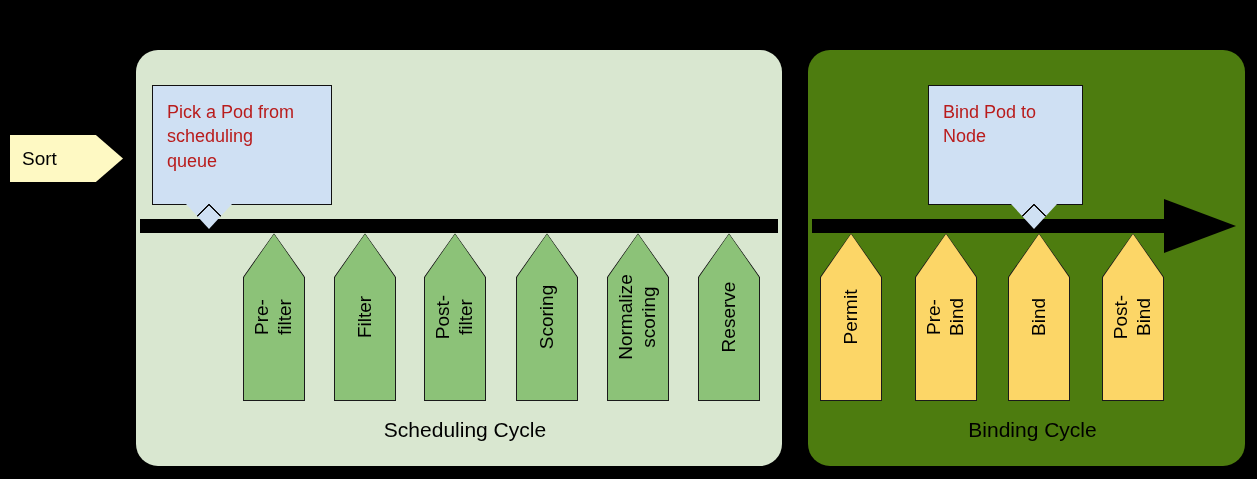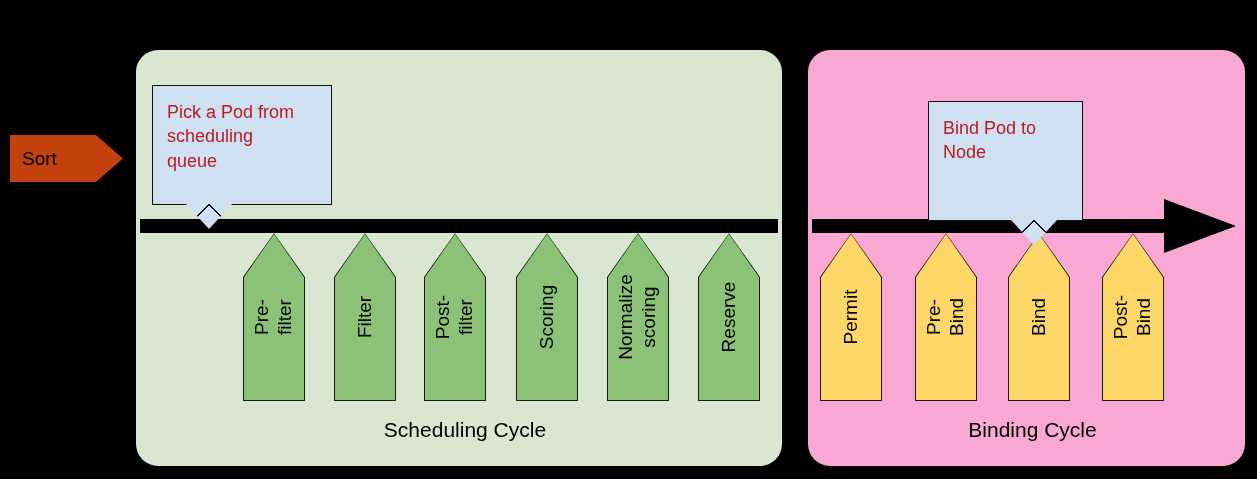--- a/index.html
+++ b/index.html
@@ -17,21 +17,21 @@
     font-family: "Liberation Sans", sans-serif;
   }
 
   
   .sort-arrow {
     position: absolute;
     left: 10px;
     top: 135px;
     width: 113px;
     height: 47px;
-    background: #c2410c;
+    background: #fef9c3;
     clip-path: polygon(0 0, 76% 0, 100% 50%, 76% 100%, 0 100%);
     display: flex;
     align-items: center;
   }
   .sort-arrow span {
     padding-left: 12px;
     font-size: 19px;
     color: #000;
     line-height: 1;
   }
@@ -44,21 +44,21 @@
     border-radius: 22px;
   }
   .panel.scheduling {
     left: 136px;
     width: 646px;
     background: #D9E7D0;
   }
   .panel.binding {
     left: 808px;
     width: 437px;
-    background: #f9a8d4;
+    background: #4d7c0f;
   }
   .panel-label {
     position: absolute;
     left: 12px;
     right: 0;
     bottom: 24px;
     text-align: center;
     font-size: 21px;
     color: #000;
   }
@@ -118,21 +118,21 @@
     width: 23px; height: 25px;
     background: linear-gradient(to bottom left, transparent calc(50% - 0.7px), #111 calc(50% - 0.7px), #111 calc(50% + 0.7px), transparent calc(50% + 0.7px));
   }
 
   #callout-pick   { left: 152px; top: 85px;  width: 180px; height: 120px; }
   #callout-pick .tail { left: 33px; }
 
   #callout-reserve { left: 628px; top: 85px;  width: 156px; height: 126px; }
   #callout-reserve .tail { left: 87px; }
 
-  #callout-bind   { left: 928px; top: 85px;  width: 155px; height: 120px; margin-top: 16px; }
+  #callout-bind   { left: 928px; top: 85px;  width: 155px; height: 120px; }
   #callout-bind .tail { left: 82px; }
 
   
   .plugin {
     position: absolute;
     top: 233px;
     width: 62px;
     height: 168px;
     box-sizing: border-box;
     clip-path: polygon(50% 0, 100% 26%, 100% 100%, 0 100%, 0 26%);

